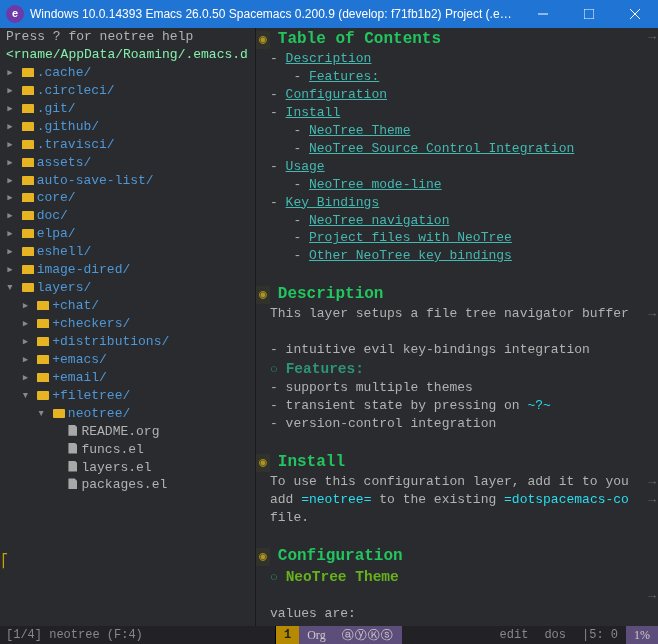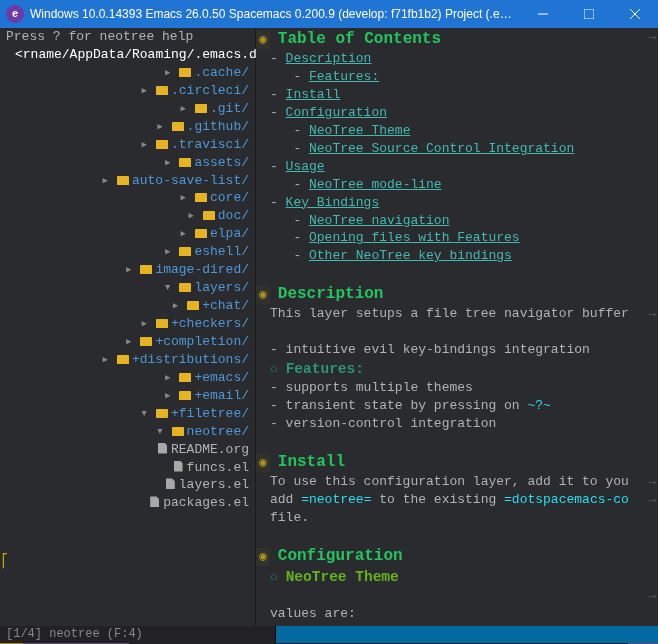--- a/index.html
+++ b/index.html
@@ -45,22 +45,22 @@
   }
   .win-btn svg { width: 10px; height: 10px; stroke: #fff; stroke-width: 1; fill: none; }
   .workspace { display: flex; height: calc(100% - 28px - 18px); }
   .sidebar {
     width: 256px;
     border-right: 1px solid #1a1a1a;
     background: #292b2e;
     position: relative;
   }
   .help-line { color: #b2b2b2; padding: 0 6px; }
-  .root-path { color: #ffffff; padding: 0 6px; margin-left: 9px; }
-  .tree { padding: 0 6px; text-align: right; }
+  .root-path { color: #86efac; padding: 0 6px; }
+  .tree { padding: 0 6px; }
   .tree-row { white-space: pre; }
   .folder-icon::before {
     content: "";
     display: inline-block;
     width: 12px; height: 9px;
     background: #e6b422;
     border-radius: 1px 1px 0 0;
     margin-right: 3px;
     vertical-align: -1px;
     position: relative;
@@ -113,25 +113,24 @@
   .ring { color: #2d9574; }
   .toc-link { color: #44b9b1; text-decoration: underline; cursor: pointer; }
   .toc-dash { color: #b2b2b2; }
   .body-text { color: #b2b2b2; }
   .tilde { color: #28def0; }
   .eq { color: #28def0; }
   .truncate-arrow { color: #666; position: absolute; right: 2px; }
   .indent { padding-left: 14px; display: inline-block; }
   .modeline {
     height: 18px;
-    background: #0369a1;
+    background: #14532d;
     display: flex;
     font-size: 12px;
     align-items: stretch;
-    flex-direction: column;
   }
   .ml-left {
     width: 276px;
     background: #222226;
     color: #888;
     display: flex;
     align-items: center;
     padding: 0 6px;
     border-right: 1px solid #000;
   }
@@ -139,21 +138,21 @@
     flex: 1;
     display: flex;
     align-items: stretch;
   }
   .ml-seg {
     display: flex;
     align-items: center;
     padding: 0 8px;
   }
   .ml-orange { background: #b58900; color: #222; font-weight: bold; }
-  .ml-purple { background: #5d4d7a; color: #ccc; }
+  .ml-purple { background: #5d4d7a; color: #ccc; font-family: Liberation Serif, serif; }
   .ml-darker { background: #222226; color: #888; }
   .ml-grow { flex: 1; }
   .circled { letter-spacing: 1px; }
 </style>
 </head>
 <body>
 
 <div class="title-bar">
   <span class="app-icon">e</span>
   <span class="title-text">Windows 10.0.14393   Emacs 26.0.50   Spacemacs 0.200.9 (develop: f71fb1b2)  Project (.emac...</span>
@@ -191,48 +190,47 @@
         <div class="tree-row"><span class="expand-arrow">▸ </span><span class="folder-icon"></span><span class="dir-name">assets/</span></div>
         <div class="tree-row"><span class="expand-arrow">▸ </span><span class="folder-icon"></span><span class="dir-name">auto-save-list/</span></div>
         <div class="tree-row"><span class="expand-arrow">▸ </span><span class="folder-icon"></span><span class="dir-name">core/</span></div>
         <div class="tree-row"><span class="expand-arrow">▸ </span><span class="folder-icon"></span><span class="dir-name">doc/</span></div>
         <div class="tree-row"><span class="expand-arrow">▸ </span><span class="folder-icon"></span><span class="dir-name">elpa/</span></div>
         <div class="tree-row"><span class="expand-arrow">▸ </span><span class="folder-icon"></span><span class="dir-name">eshell/</span></div>
         <div class="tree-row"><span class="expand-arrow">▸ </span><span class="folder-icon"></span><span class="dir-name">image-dired/</span></div>
         <div class="tree-row"><span class="expand-arrow">▾ </span><span class="folder-open-icon"></span><span class="dir-name">layers/</span></div>
         <div class="tree-row">  <span class="expand-arrow">▸ </span><span class="folder-icon"></span><span class="dir-name">+chat/</span></div>
         <div class="tree-row">  <span class="expand-arrow">▸ </span><span class="folder-icon"></span><span class="dir-name">+checkers/</span></div>
-        <div class="tree-row">  <span class="expand-arrow">▸ </span><span class="folder-icon"></span><span class="dir-name">+completion/</span></div>
         <div class="tree-row">  <span class="expand-arrow">▸ </span><span class="folder-icon"></span><span class="dir-name">+distributions/</span></div>
         <div class="tree-row">  <span class="expand-arrow">▸ </span><span class="folder-icon"></span><span class="dir-name">+emacs/</span></div>
         <div class="tree-row">  <span class="expand-arrow">▸ </span><span class="folder-icon"></span><span class="dir-name">+email/</span></div>
         <div class="tree-row">  <span class="expand-arrow">▾ </span><span class="folder-open-icon"></span><span class="dir-name">+filetree/</span></div>
         <div class="tree-row">    <span class="expand-arrow">▾ </span><span class="folder-open-icon"></span><span class="dir-name">neotree/</span></div>
         <div class="tree-row">        <span class="file-icon"></span><span class="file-name">README.org</span></div>
         <div class="tree-row">        <span class="file-icon"></span><span class="file-name">funcs.el</span></div>
         <div class="tree-row">        <span class="file-icon"></span><span class="file-name">layers.el</span></div>
         <div class="tree-row">        <span class="file-icon"></span><span class="file-name">packages.el</span></div>
       </div>
     <span class="gutter-mark" style="top: 525px;">⎡</span>
   </div>
 
   <div class="main">
     <div class="main-inner" id="main-inner">
         <div class="section-row"><span class="star-gutter">◉</span> <span class="h1">Table of Contents</span><span class="truncate-arrow">→</span></div>
         <div class="section-row"><span class="indent"></span><span class="toc-dash">- </span><span class="toc-link">Description</span></div>
         <div class="section-row"><span class="indent"></span>&nbsp;&nbsp;&nbsp;<span class="toc-dash">- </span><span class="toc-link">Features:</span></div>
+        <div class="section-row"><span class="indent"></span><span class="toc-dash">- </span><span class="toc-link">Configuration</span></div>
         <div class="section-row"><span class="indent"></span><span class="toc-dash">- </span><span class="toc-link">Install</span></div>
-        <div class="section-row"><span class="indent"></span><span class="toc-dash">- </span><span class="toc-link">Configuration</span></div>
         <div class="section-row"><span class="indent"></span>&nbsp;&nbsp;&nbsp;<span class="toc-dash">- </span><span class="toc-link">NeoTree Theme</span></div>
         <div class="section-row"><span class="indent"></span>&nbsp;&nbsp;&nbsp;<span class="toc-dash">- </span><span class="toc-link">NeoTree Source Control Integration</span></div>
         <div class="section-row"><span class="indent"></span><span class="toc-dash">- </span><span class="toc-link">Usage</span></div>
         <div class="section-row"><span class="indent"></span>&nbsp;&nbsp;&nbsp;<span class="toc-dash">- </span><span class="toc-link">NeoTree mode-line</span></div>
         <div class="section-row"><span class="indent"></span><span class="toc-dash">- </span><span class="toc-link">Key Bindings</span></div>
         <div class="section-row"><span class="indent"></span>&nbsp;&nbsp;&nbsp;<span class="toc-dash">- </span><span class="toc-link">NeoTree navigation</span></div>
-        <div class="section-row"><span class="indent"></span>&nbsp;&nbsp;&nbsp;<span class="toc-dash">- </span><span class="toc-link">Opening files with Features</span></div>
+        <div class="section-row"><span class="indent"></span>&nbsp;&nbsp;&nbsp;<span class="toc-dash">- </span><span class="toc-link">Project files with NeoTree</span></div>
         <div class="section-row"><span class="indent"></span>&nbsp;&nbsp;&nbsp;<span class="toc-dash">- </span><span class="toc-link">Other NeoTree key bindings</span></div>
         <div class="section-row">&nbsp;</div>
         <div class="section-row"><span class="star-gutter">◉</span> <span class="h1">Description</span></div>
         <div class="section-row"><span class="indent"></span><span class="body-text">This layer setups a file tree navigator buffer</span><span class="truncate-arrow">→</span></div>
         <div class="section-row">&nbsp;</div>
         <div class="section-row"><span class="indent"></span><span class="toc-dash">- </span><span class="body-text">intuitive evil key-bindings integration</span></div>
         <div class="section-row"><span class="indent"></span><span class="ring">○</span>  <span class="h2">Features:</span></div>
         <div class="section-row"><span class="indent"></span><span class="toc-dash">- </span><span class="body-text">supports multiple themes</span></div>
         <div class="section-row"><span class="indent"></span><span class="toc-dash">- </span><span class="body-text">transient state by pressing on <span class="tilde">~?~</span></span></div>
         <div class="section-row"><span class="indent"></span><span class="toc-dash">- </span><span class="body-text">version-control integration</span></div>

